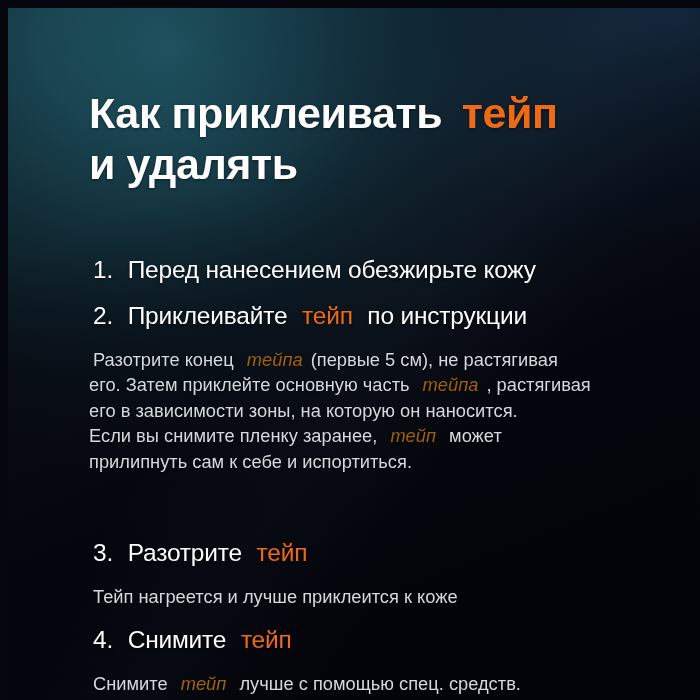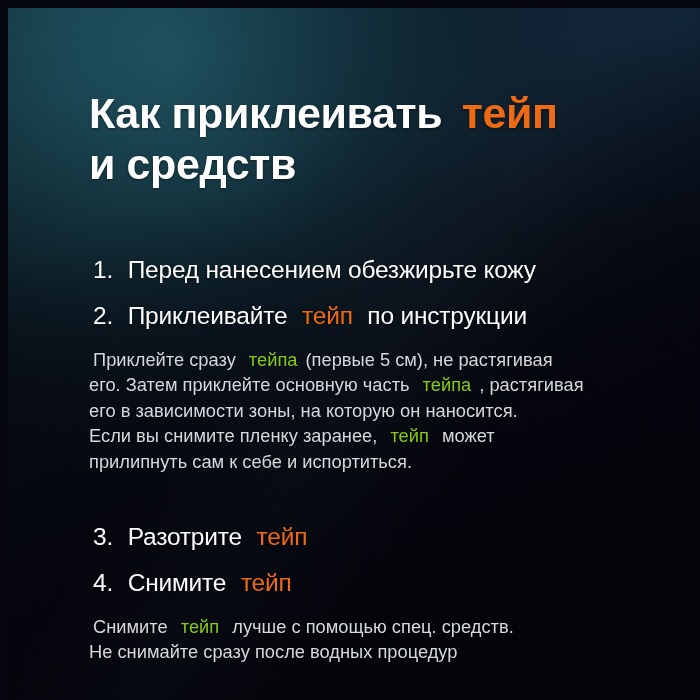--- a/index.html
+++ b/index.html
@@ -119,58 +119,59 @@
     font-weight: 400;
     line-height: 25.4px;
     color: #d5d8dd;
     white-space: pre-line;
     text-shadow: 0 1px 2px rgba(0, 0, 0, 0.45);
   }
 
   
   .step-1  { margin-top: 53px; }
   .step-2  { }
-  .step-3  { margin-top: 32px; }
+  .step-3  { margin-top: 48px; }
   .step-4  { }
 
   .step-heading + .step-body { margin-top: 8px; }
 
   
   .accent-bright { color: #ef6a14; }
-  .accent-muted  { color: #84cc16; }
+  .accent-muted  { color: #a16207; font-style: italic; }
 </style>
 </head>
 <body>
 
 <div class="poster">
 
   <div class="bg-layer-teal"></div>
   <div class="bg-layer-blue"></div>
   <div class="bg-layer-shade"></div>
   <div class="bg-layer-sheen"></div>
 
   <div class="content">
 
-    <h1 class="title"><span>Как приклеивать </span><span class="accent-bright">тейп</span><br><span>и средств</span></h1>
+    <h1 class="title"><span>Как приклеивать </span><span class="accent-bright">тейп</span><br><span>и удалять</span></h1>
 
     <section class="step step-1">
       <h2 class="step-heading"><span>1.</span><span> Перед нанесением обезжирьте кожу</span><span class="accent-bright"></span><span></span></h2>
     </section>
 
     <section class="step step-2">
       <h2 class="step-heading"><span>2.</span><span> Приклеивайте </span><span class="accent-bright">тейп</span><span> по инструкции</span></h2>
-      <p class="step-body"><span>Приклейте сразу </span><span class="accent-muted">тейпа</span><span>(первые 5 см), не растягивая
+      <p class="step-body"><span>Разотрите конец </span><span class="accent-muted">тейпа</span><span>(первые 5 см), не растягивая
 его. Затем приклейте основную часть </span><span class="accent-muted">тейпа</span><span>, растягивая
 его в зависимости зоны, на которую он наносится.
 Если вы снимите пленку заранее, </span><span class="accent-muted">тейп</span><span> может
 прилипнуть сам к себе и испортиться.</span></p>
     </section>
 
     <section class="step step-3">
       <h2 class="step-heading"><span>3.</span><span> Разотрите </span><span class="accent-bright">тейп</span><span></span></h2>
+      <p class="step-body"><span>Тейп нагреется  и лучше приклеится к коже</span><span class="accent-muted"></span><span></span></p>
     </section>
 
     <section class="step step-4">
       <h2 class="step-heading"><span>4.</span><span> Снимите </span><span class="accent-bright">тейп</span><span></span></h2>
       <p class="step-body"><span>Снимите </span><span class="accent-muted">тейп</span><span> лучше с помощью спец. средств.
 Не снимайте сразу после водных процедур</span></p>
     </section>
 
   </div>
 </div>

